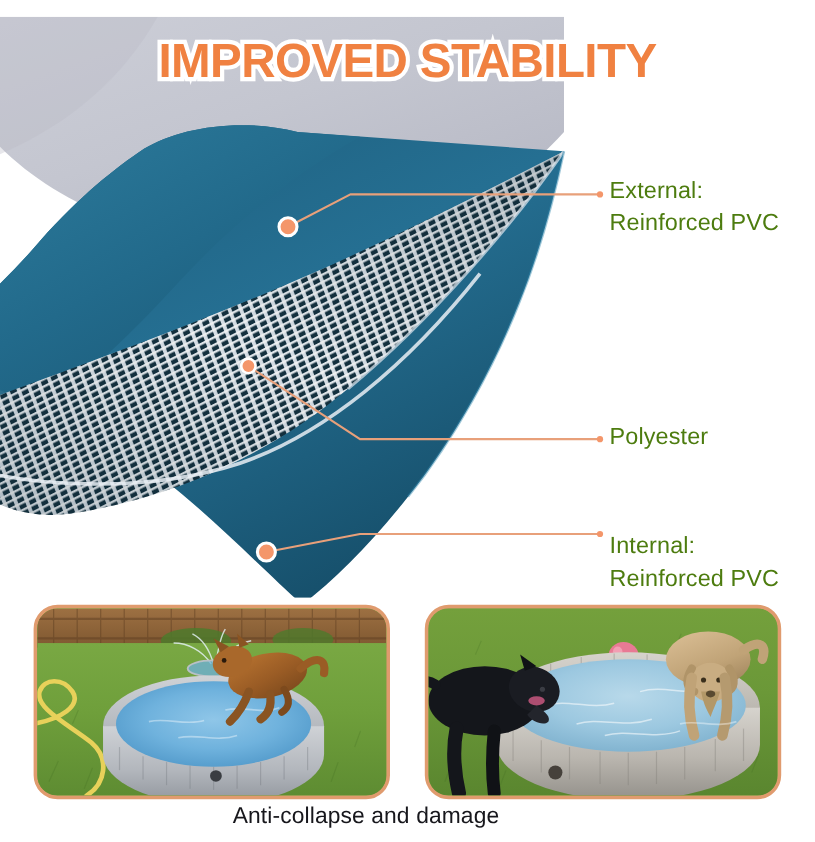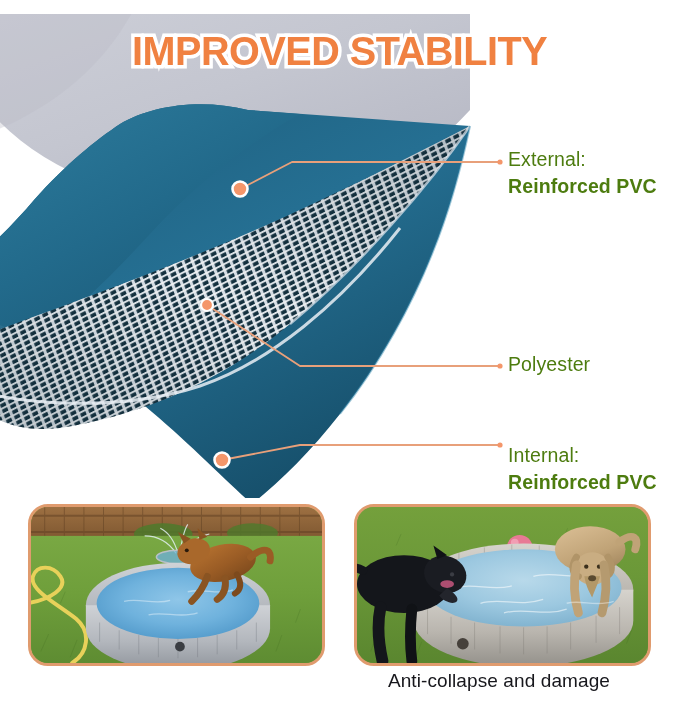--- a/index.html
+++ b/index.html
@@ -61,21 +61,21 @@
   .callout-label {
     position: absolute;
     z-index: 7;
     color: #4d7c0f;
     font-family: "Liberation Sans", sans-serif;
     font-size: 19.5px;
     line-height: 27px;
     white-space: nowrap;
     letter-spacing: 0.1px;
   }
-  .callout-label .l2 { display: block; font-weight: bold; }
+  .callout-label .l2 { display: block; }
   #label-external { left: 508px; top: 132px; }
   #label-poly     { left: 508px; top: 337px; }
   #label-internal { left: 508px; top: 412px; margin-top: 16px; }
 
   
   #photos {
     position: absolute;
     left: 0;
     top: 498px;
     width: 679px;
@@ -95,21 +95,21 @@
   }
   #photo-left  { left: 28px; }
   #photo-right { left: 354px; }
   .photo-svg { display: block; width: 100%; height: 100%; }
 
   #caption {
     position: absolute;
     left: 0;
     top: 172px;
     width: 610px;
-    text-align: right;
+    text-align: center;
     font-family: "Liberation Sans", sans-serif;
     font-size: 19px;
     color: #17171c;
     letter-spacing: 0.1px;
   }
 </style>
 </head>
 <body>
 
 <div id="hero">

